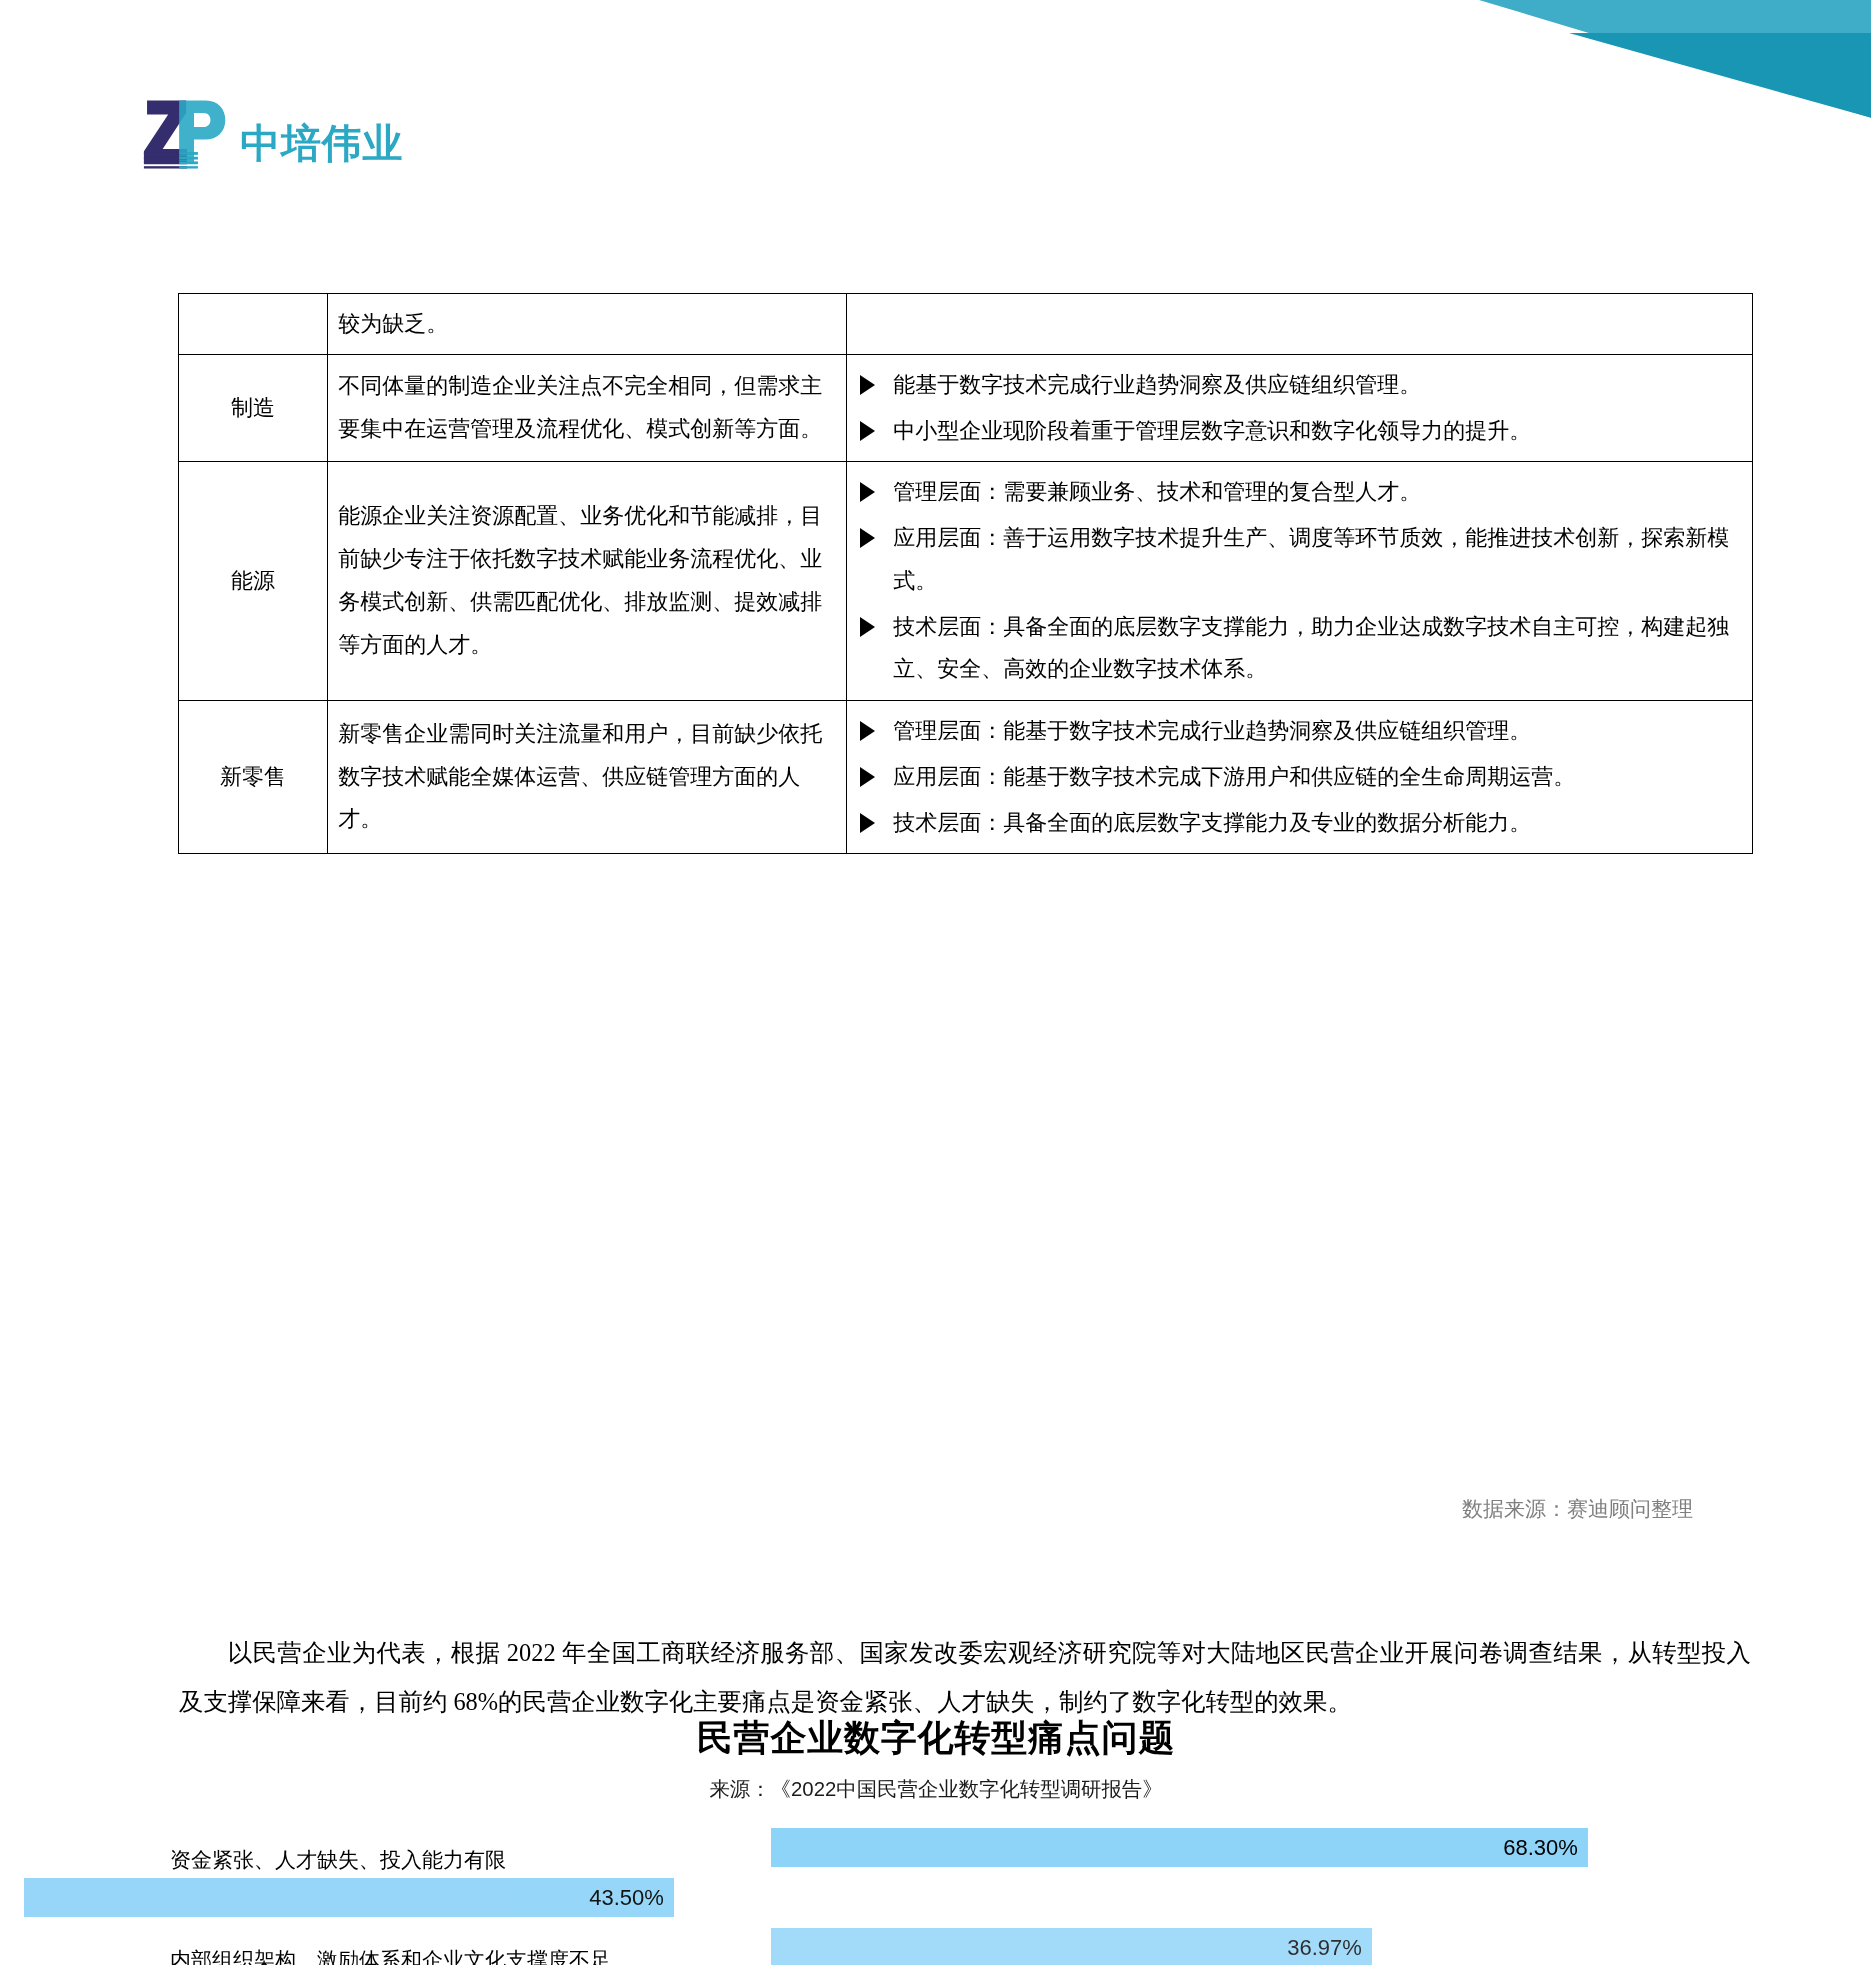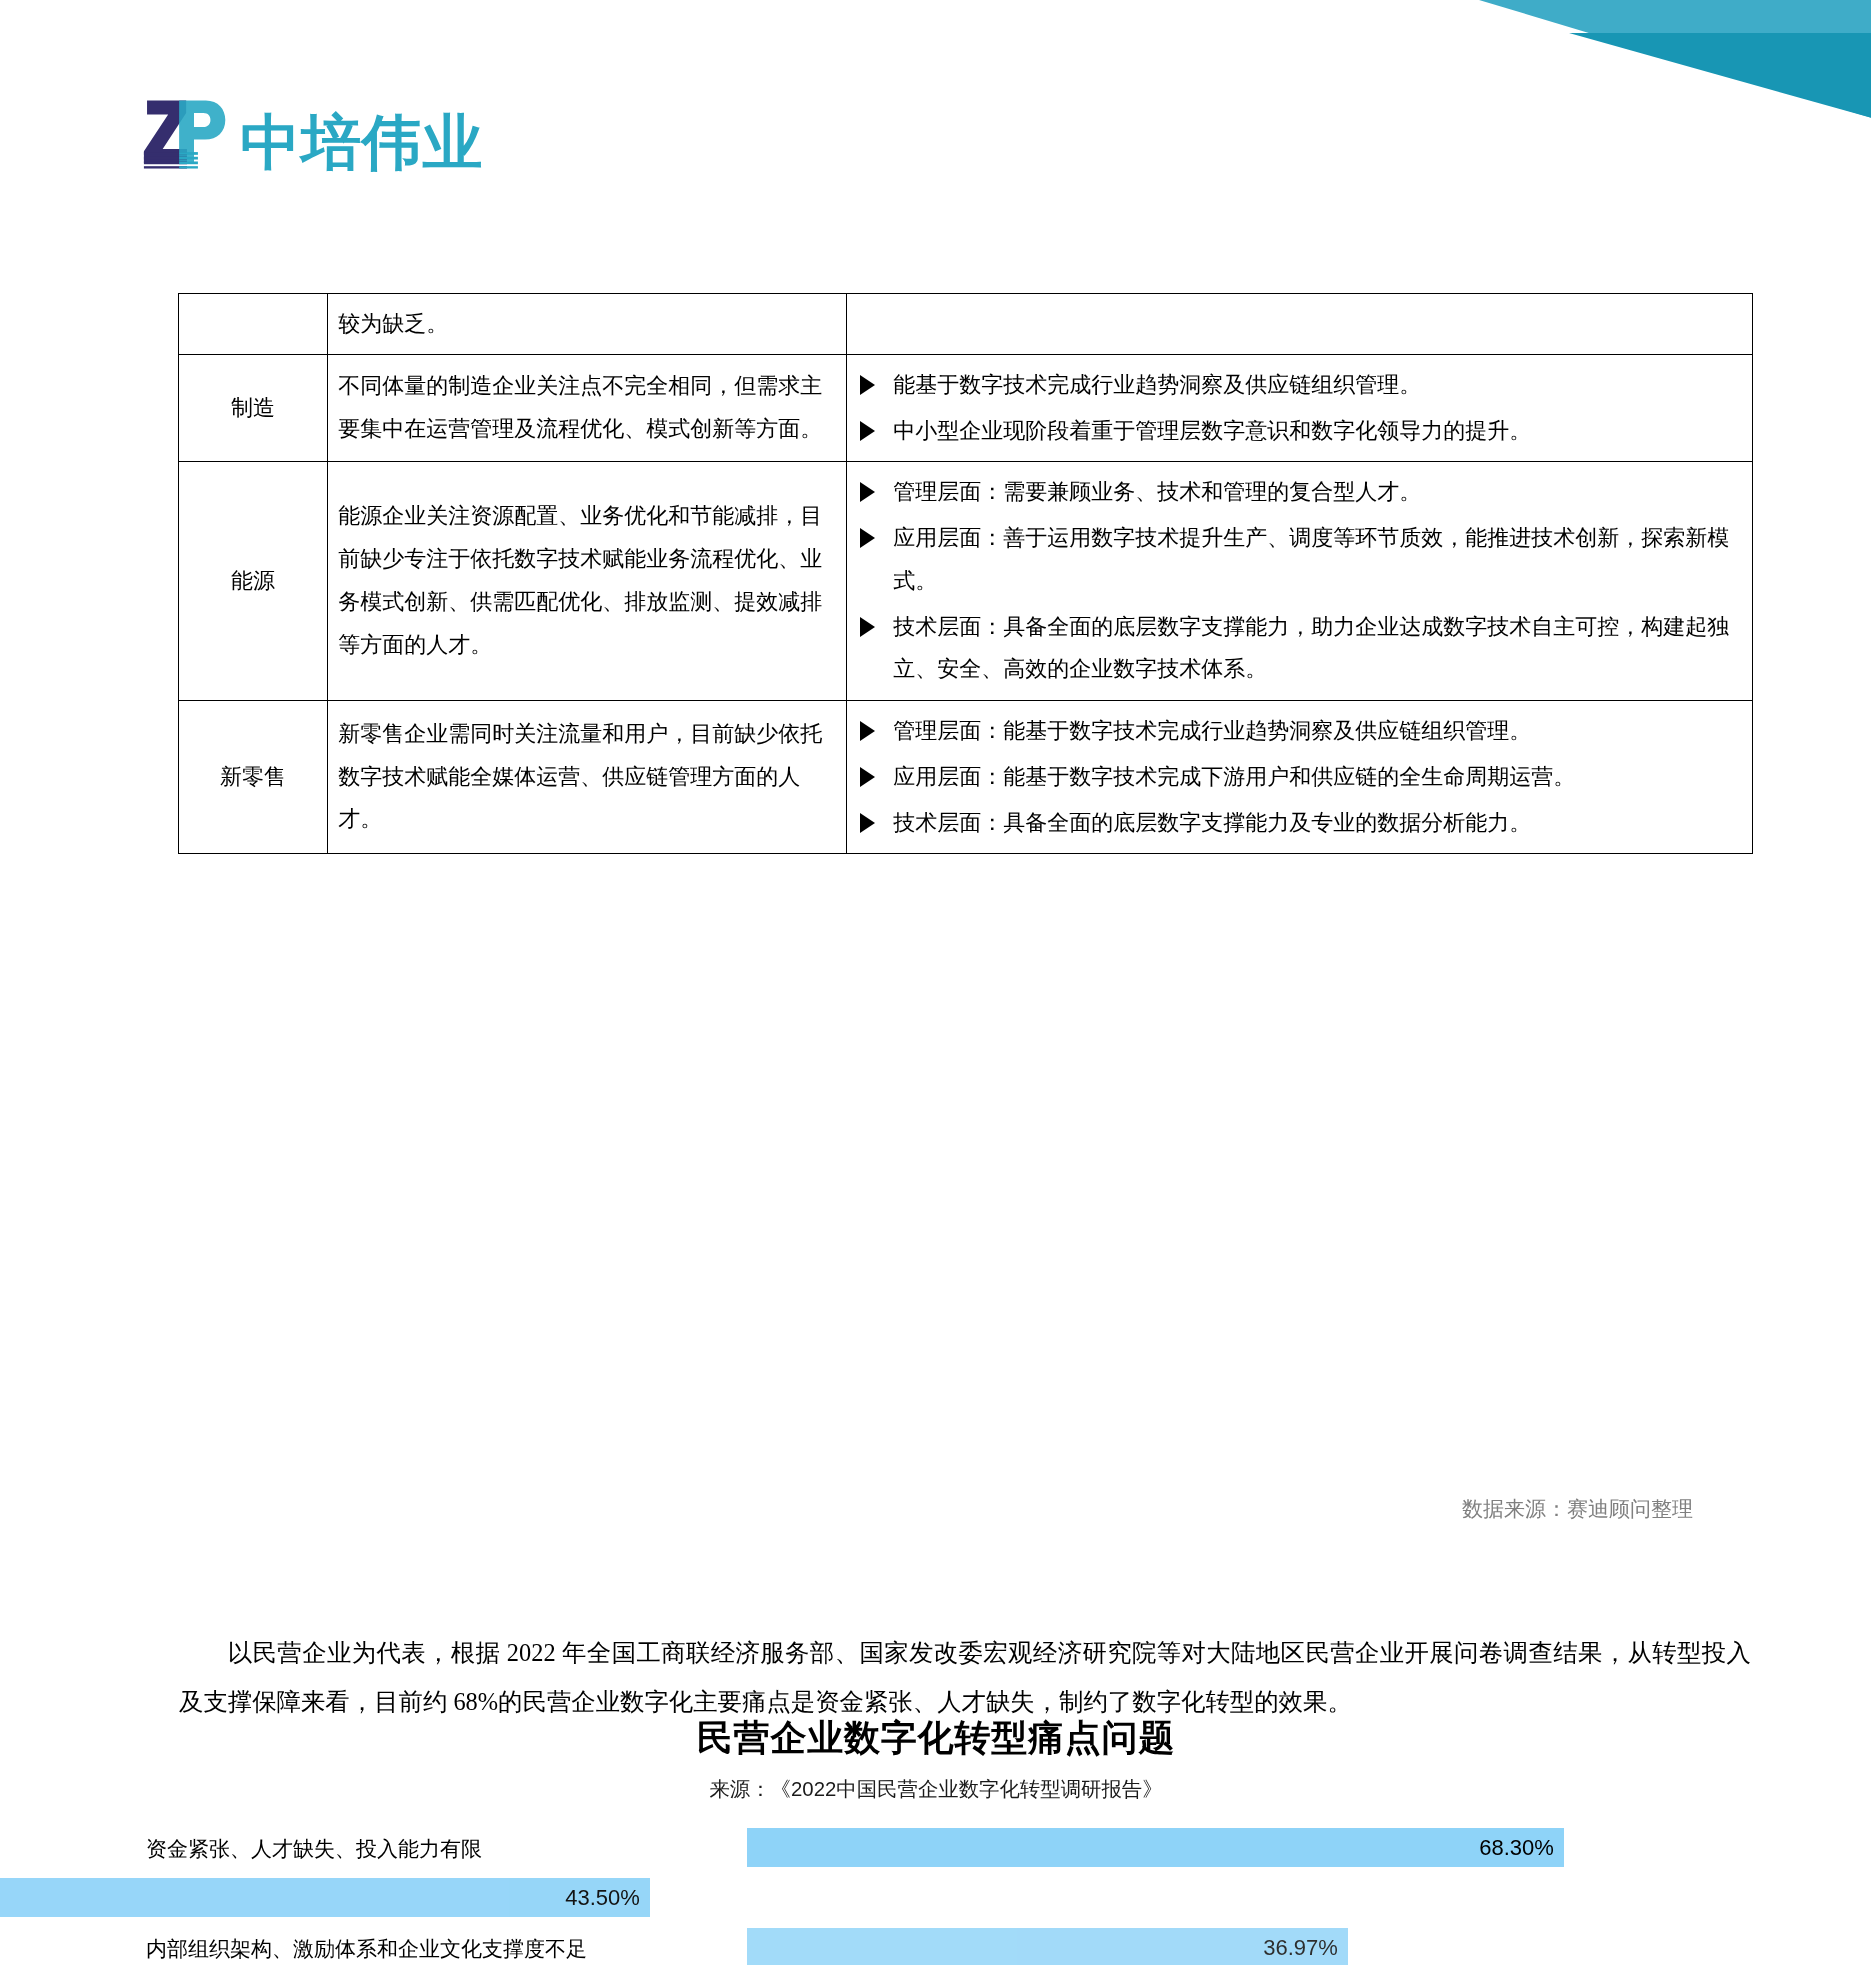--- a/index.html
+++ b/index.html
@@ -23,21 +23,21 @@
     border-top: 85px solid #1896B4;
     border-left: 303px solid transparent;
     transform: translateY(33px);
   }
 
   
   .logo { position:absolute; left:140px; top:96px; display:flex; align-items:center; height:75px; }
   .logo-mark { position:relative; width:90px; height:73px; margin-right:10.2px; }
   .logo-text {
     font-family: "Liberation Sans", "DejaVu Sans", sans-serif;
-    font-weight: bold; font-size: 60px; color:#2AA8C4; letter-spacing: 0.8px;
+    font-weight: bold; font-size: 40px; color:#2AA8C4; letter-spacing: 0.8px;
     line-height: 1;
     margin-top: 19px;
   }
 
   
   .tbl {
     position:absolute; left:178px; top:293px;
     width: 1574px;
     border-collapse: collapse;
     table-layout: fixed;
@@ -85,21 +85,21 @@
     text-align:center;
     font-family: "Liberation Sans", "DejaVu Sans", sans-serif;
     font-weight: bold; font-size: 36px; color:#000; letter-spacing:0.8px;
   }
   .chart-sub {
     text-align:center; font-size: 20.4px; color:#1a1a1a;
     margin-top: 11.8px;
     font-family: "Liberation Sans", "DejaVu Sans", sans-serif;
   }
   .chart-rows { margin-top: 21px; position:relative; }
-  .crow { display:flex; align-items:center; height:50px; }
+  .crow { display:flex; align-items:flex-end; height:50px;padding-left:24px; }
   .crow-label {
     width: 747px; padding-left: 146px; padding-right: 7.9px;
     font-family: "Liberation Sans", "DejaVu Sans", sans-serif;
     font-size: 21px; color:#000; white-space:nowrap;
   }
   .crow-track { position:relative; flex:1; height:50px; }
   .cbar {
     position:absolute; left:0; top:4.7px; height:39px;
     display:flex; align-items:center; justify-content:flex-end;
   }

